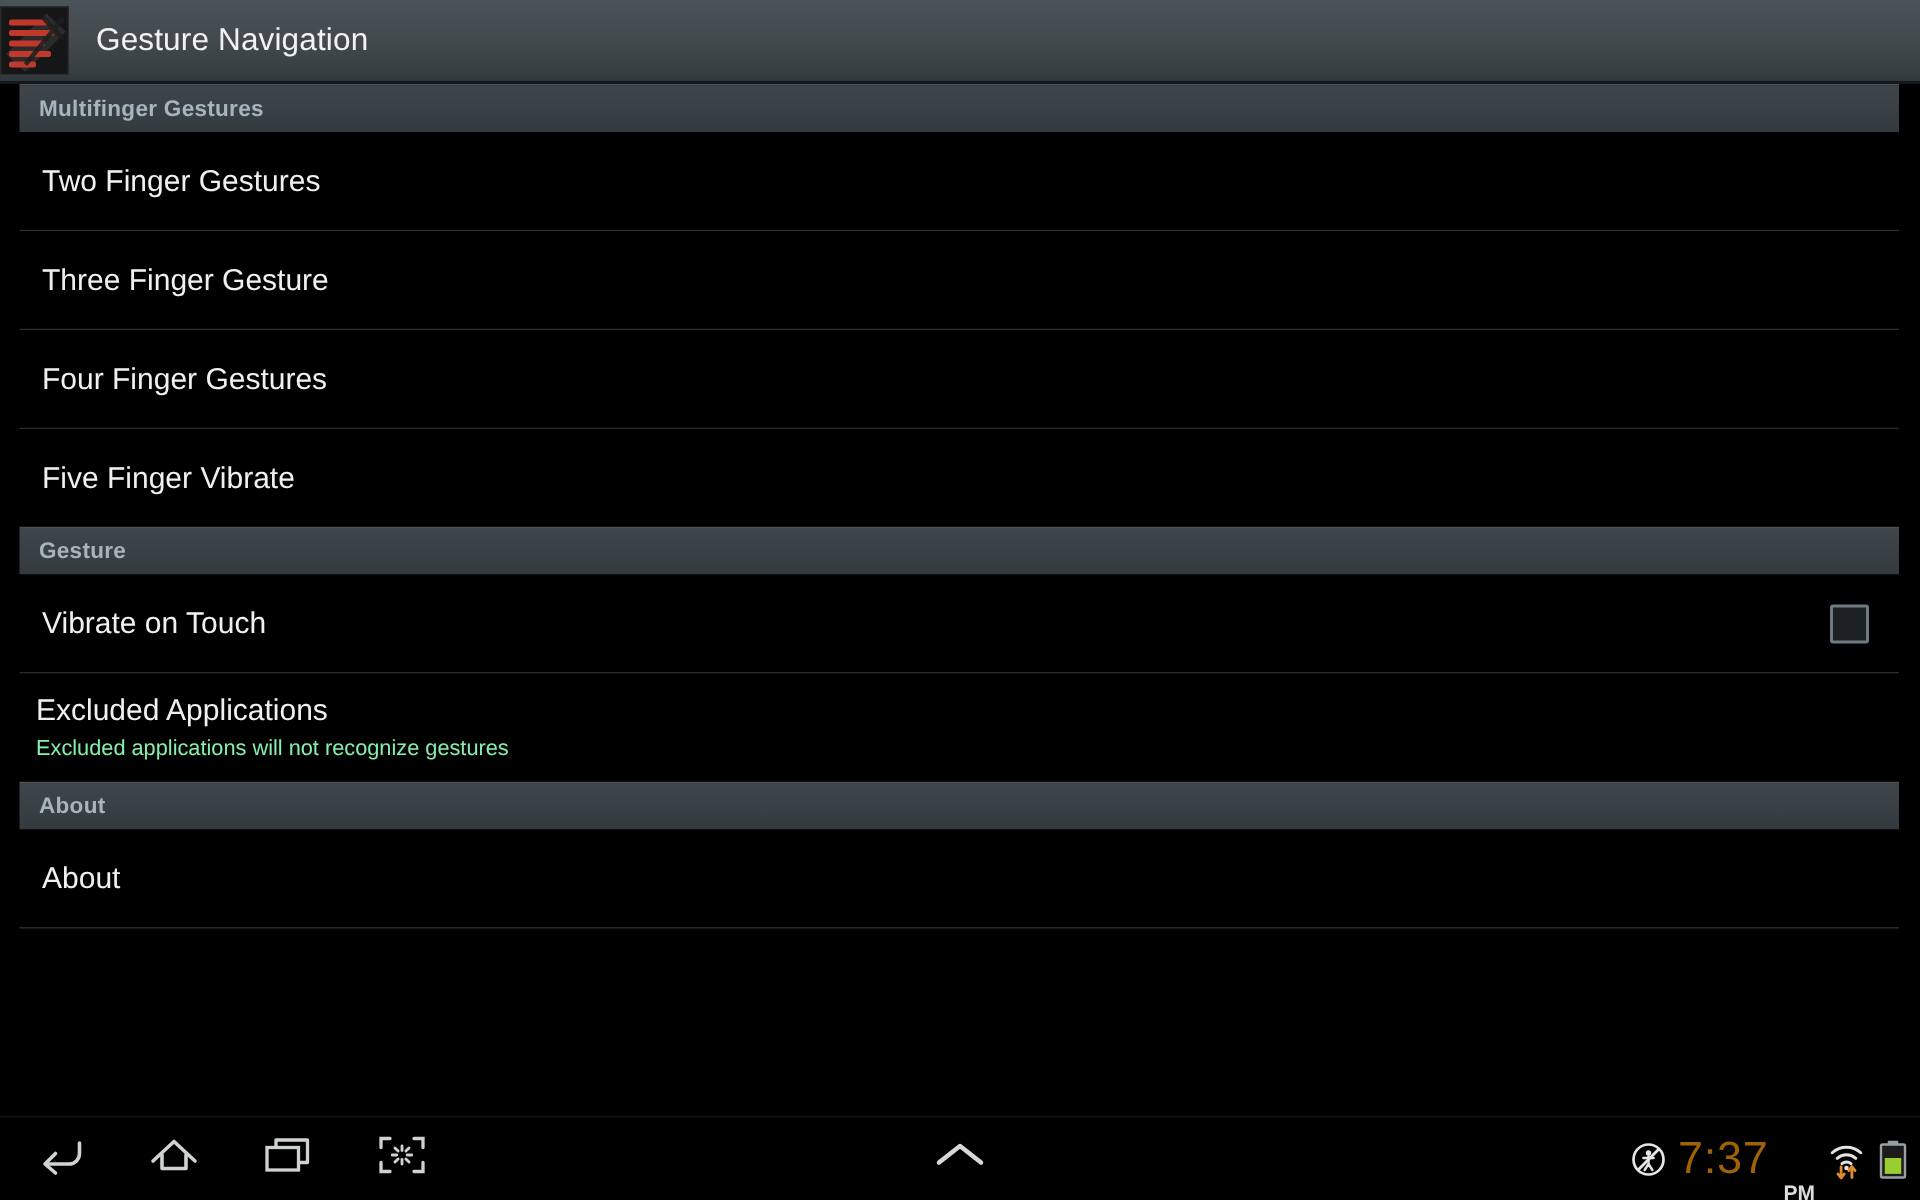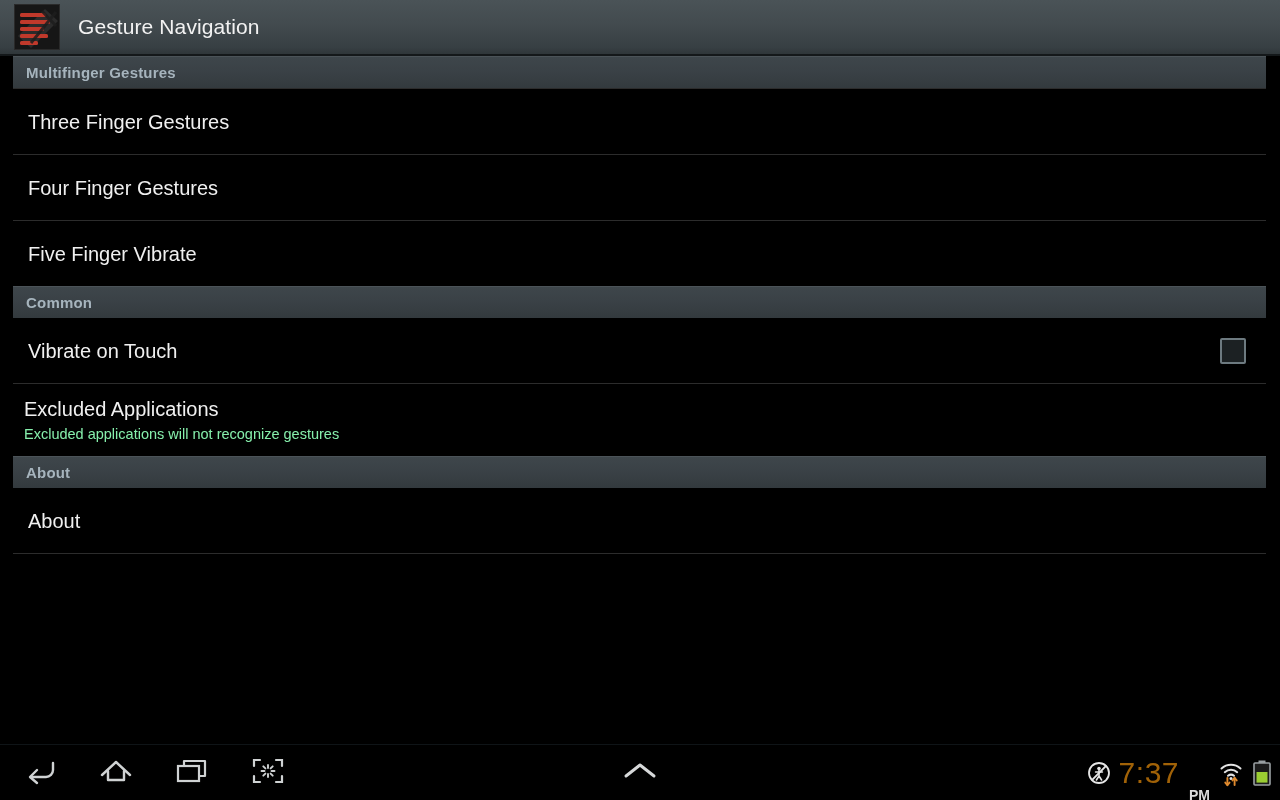--- a/index.html
+++ b/index.html
@@ -9,21 +9,21 @@
     font-family:"Liberation Sans", sans-serif;
     overflow:hidden;
   }
   .screen { position:relative; width:1280px; height:800px; background:#000; display:flex; flex-direction:column; }
 
   
   .titlebar {
     height:56px; flex:0 0 56px;
     background:linear-gradient(to bottom, #4a5357 0%, #424a4e 48%, #373f43 88%, #2f3639 100%);
     border-bottom:2px solid #14181a;
-    display:flex; align-items:center; padding-left:14px;
+    display:flex; align-items:center; 
   }
   .app-icon {
     width:46px; height:46px; flex:0 0 46px;
     background:#1a1a1a; border:1px solid #2a2a2a;
     position:relative; overflow:hidden;
   }
   .app-icon svg { display:block; width:46px; height:46px; }
   .app-title {
     color:#f2f2f2; font-size:21px; margin-left:18px;
     letter-spacing:.1px; font-weight:400;
@@ -116,44 +116,49 @@
     </div>
     <div class="app-title">Gesture Navigation</div>
   </div>
 
   <div class="content">
 
     <div class="section-header">
       <span class="lbl">Multifinger Gestures</span>
     </div>
 
-    <div class="divider"></div>
-
-    <div class="row">
-      <div class="texts">
-        <div class="title">Three Finger Gestures</div>
+    <div class="row">
+      <div class="texts">
+        <div class="title">Two Finger Gestures</div>
+      </div>
+    </div>
+    <div class="divider"></div>
+
+    <div class="row">
+      <div class="texts">
+        <div class="title">Three Finger Gesture</div>
       </div>
     </div>
     <div class="divider"></div>
 
     <div class="row">
       <div class="texts">
         <div class="title">Four Finger Gestures</div>
       </div>
     </div>
     <div class="divider"></div>
 
     <div class="row">
       <div class="texts">
         <div class="title">Five Finger Vibrate</div>
       </div>
     </div>
 
     <div class="section-header">
-      <span class="lbl">Common</span>
+      <span class="lbl">Gesture</span>
     </div>
 
     <div class="row">
       <div class="texts">
         <div class="title">Vibrate on Touch</div>
       </div>
       <div class="checkbox"></div>
     </div>
     <div class="divider"></div>
 

